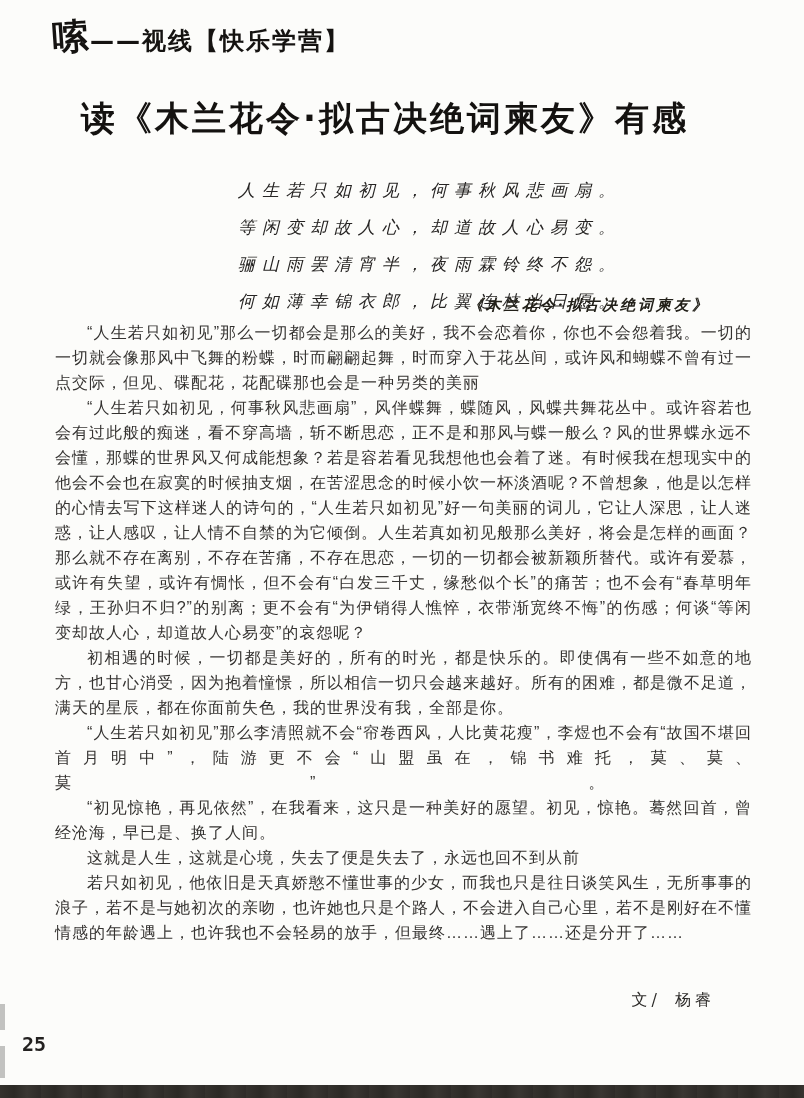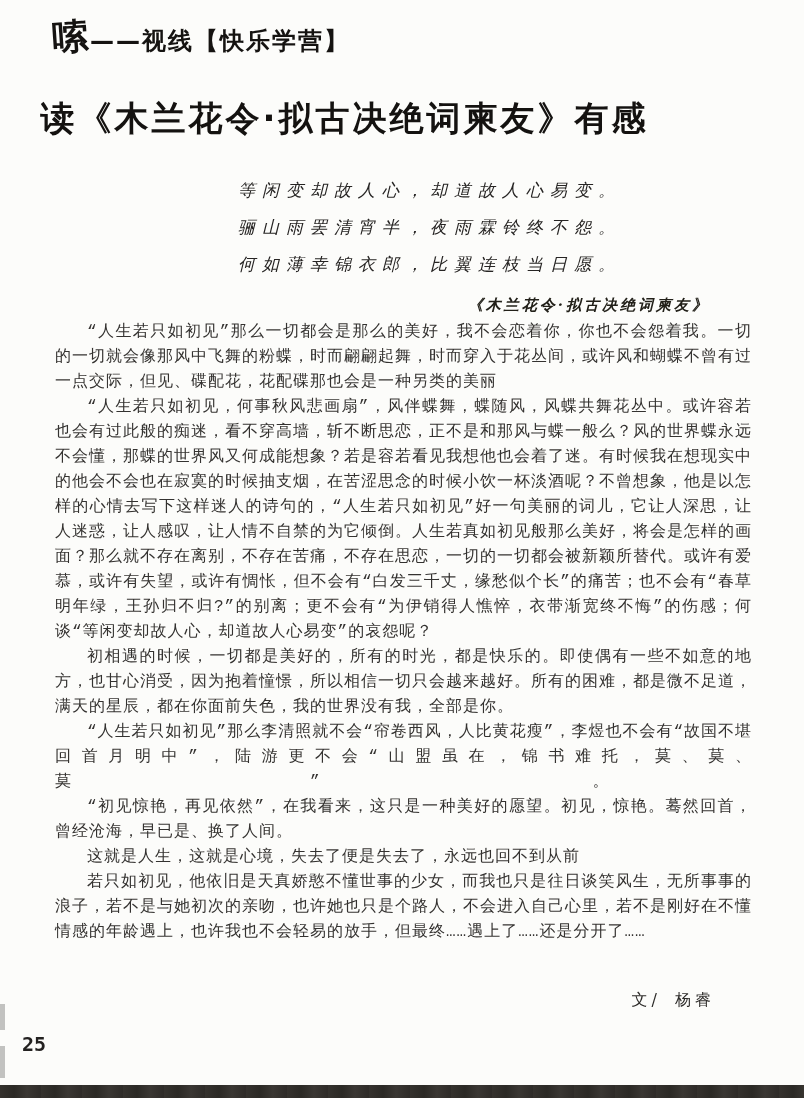--- a/index.html
+++ b/index.html
@@ -28,21 +28,21 @@
     margin-right:2px;
   }
   .header-label{
     font-size:24px;font-weight:bold;
     letter-spacing:2px;line-height:1.1;
     font-family:"DejaVu Sans",sans-serif;
   }
   
   .article-title{
     position:absolute;left:0;top:96px;width:689px;
-    text-align:center;
+    text-align:right;
     font-size:34px;font-weight:bold;
     letter-spacing:3px;color:#141210;
     font-family:"DejaVu Sans",sans-serif;
   }
   
   .poem{
     position:absolute;left:238px;top:172px;width:520px;
     font-family:"DejaVu Serif",serif;
     font-style:italic;
     color:#262423;
@@ -58,21 +58,21 @@
     text-align:right;
     font-family:"DejaVu Serif",serif;
     font-style:italic;font-weight:bold;
     font-size:15px;letter-spacing:3px;
     color:#222019;
   }
   
   .article-body{
     position:absolute;left:55px;top:320px;width:697px;
     text-align:justify;
-    font-family:Liberation Mono, monospace;
+    font-family:Liberation Sans, sans-serif;
     font-size:16px;line-height:25px;
     letter-spacing:1px;
     color:#343230;
   }
   .article-body p{
     margin:0;
     text-indent:2em;
   }
   .author-line{
     position:absolute;left:55px;top:990px;width:660px;
@@ -118,20 +118,21 @@
 <div class="page">
 
   <div class="header">
     <span class="brand-char">嗦</span>
     <span class="header-label">——视线【快乐学营】</span>
   </div>
 
   <div class="article-title">读《木兰花令·拟古决绝词柬友》有感</div>
 
   <div class="poem">
+    <div class="poem-line">人生若只如初见，何事秋风悲画扇。</div>
     <div class="poem-line">等闲变却故人心，却道故人心易变。</div>
     <div class="poem-line">骊山雨罢清宵半，夜雨霖铃终不怨。</div>
     <div class="poem-line">何如薄幸锦衣郎，比翼连枝当日愿。</div>
   </div>
 
   <div class="poem-citation">《木兰花令·拟古决绝词柬友》</div>
 
   <div class="article-body">
     <p>“人生若只如初见”那么一切都会是那么的美好，我不会恋着你，你也不会怨着我。一切的一切就会像那风中飞舞的粉蝶，时而翩翩起舞，时而穿入于花丛间，或许风和蝴蝶不曾有过一点交际，但见、碟配花，花配碟那也会是一种另类的美丽</p>
     <p>“人生若只如初见，何事秋风悲画扇”，风伴蝶舞，蝶随风，风蝶共舞花丛中。或许容若也会有过此般的痴迷，看不穿高墙，斩不断思恋，正不是和那风与蝶一般么？风的世界蝶永远不会懂，那蝶的世界风又何成能想象？若是容若看见我想他也会着了迷。有时候我在想现实中的他会不会也在寂寞的时候抽支烟，在苦涩思念的时候小饮一杯淡酒呢？不曾想象，他是以怎样的心情去写下这样迷人的诗句的，“人生若只如初见”好一句美丽的词儿，它让人深思，让人迷惑，让人感叹，让人情不自禁的为它倾倒。人生若真如初见般那么美好，将会是怎样的画面？那么就不存在离别，不存在苦痛，不存在思恋，一切的一切都会被新颖所替代。或许有爱慕，或许有失望，或许有惆怅，但不会有“白发三千丈，缘愁似个长”的痛苦；也不会有“春草明年绿，王孙归不归?”的别离；更不会有“为伊销得人憔悴，衣带渐宽终不悔”的伤感；何谈“等闲变却故人心，却道故人心易变”的哀怨呢？</p>

